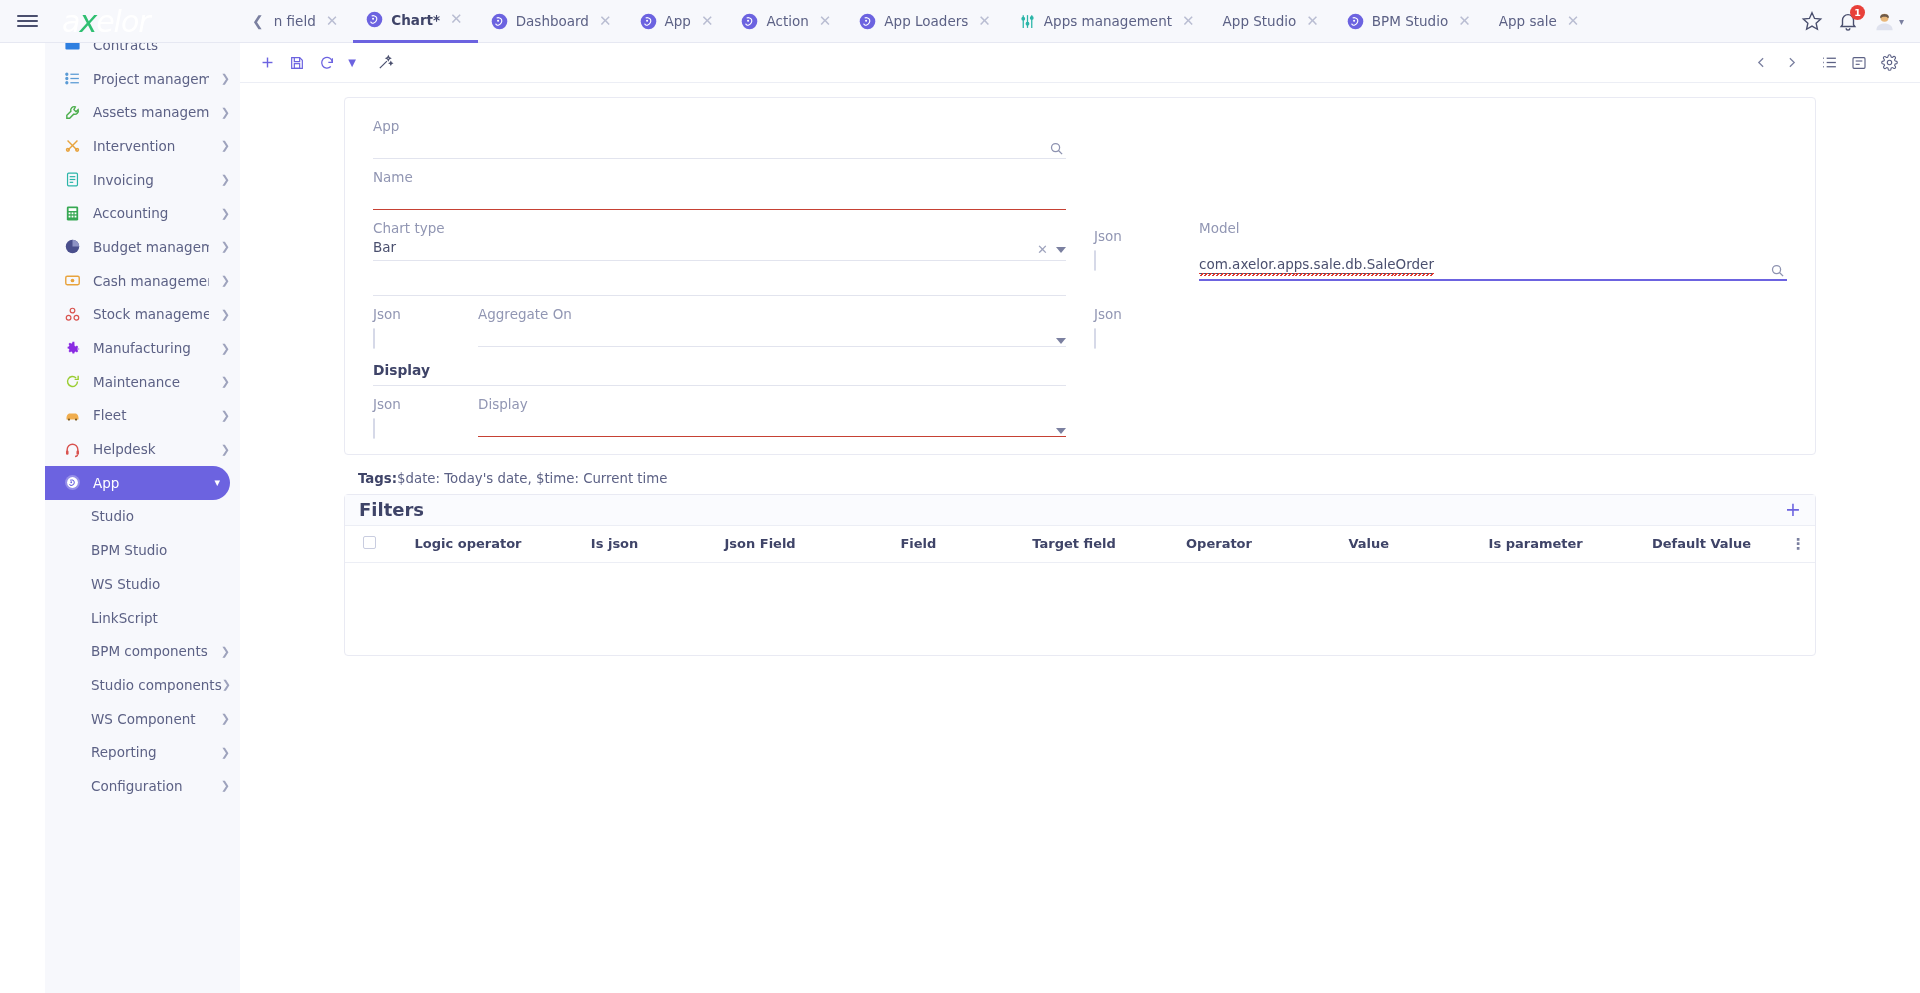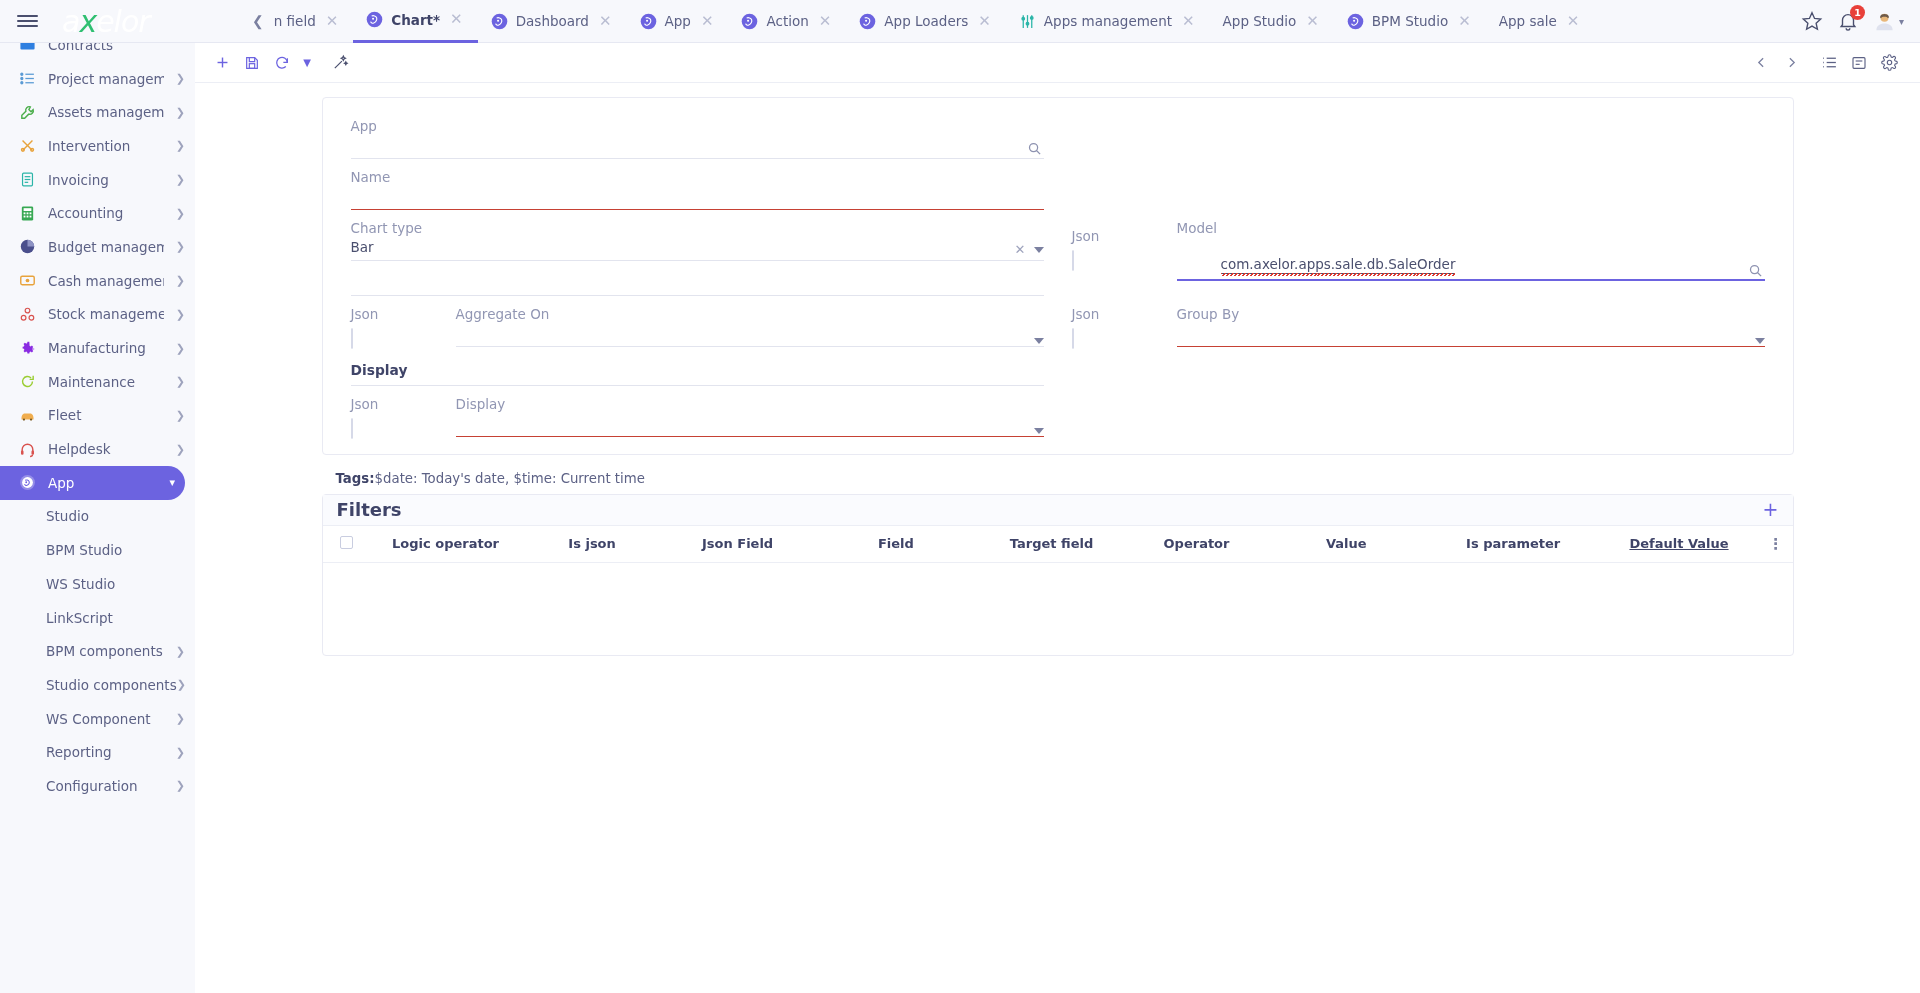--- a/index.html
+++ b/index.html
@@ -39,21 +39,21 @@
   .star { width: 22px; height: 22px; cursor: pointer; }
   .bellwrap { position: relative; width: 22px; height: 22px; cursor: pointer; }
   .badge {
     position: absolute; top: -5px; right: -6px; background: #e8403a; color: #fff;
     font-size: 9.5px; font-weight: bold; border-radius: 9px; min-width: 15px; height: 15px;
     display: flex; align-items: center; justify-content: center; padding: 0 3px;
   }
   .avatar { display: flex; align-items: center; gap: 3px; cursor: pointer; }
 
   
-  .body { flex: 1; display: flex; min-height: 0; }
+  .body { flex: 1; display: flex; min-height: 0; padding-left: 45px; }
 
   
   .sidebar {
     width: 195px; min-width: 195px; background: #f7f8fc; overflow: hidden;
     padding-top: 2px; position: relative;
   }
   .navitem {
     display: flex; align-items: center; height: 33.7px; padding: 0 10px 0 18px;
     font-size: 13.5px; color: #5c6185; cursor: pointer; gap: 12px; position: relative;
   }
@@ -106,21 +106,21 @@
     position: absolute; left: 0; bottom: 6px; font-size: 13.5px; color: #4a4f6e;
     white-space: nowrap;
   }
   .fld.withsearch .srch {
     position: absolute; right: 2px; bottom: 3px; width: 15px; height: 15px; cursor: pointer;
   }
   .selctl { position: absolute; right: 0; bottom: 4px; display: flex; align-items: center; gap: 8px; }
   .clearx { color: #9ea3bd; font-size: 13px; cursor: pointer; }
   .caret { width: 0; height: 0; border-left: 5px solid transparent; border-right: 5px solid transparent;
            border-top: 6px solid #7b80a0; cursor: pointer; }
-  .spell { text-decoration: none; position: relative; margin-left: 44px; }
+  .spell { text-decoration: none; position: relative; }
   .spell::after {
     content: ""; position: absolute; left: 0; right: 0; bottom: -3px; height: 3px;
     background-image: repeating-linear-gradient(135deg, #e03b30 0 1.4px, transparent 1.4px 2.8px);
   }
   .spell-u { border-bottom: 1px solid #4a4f6e; padding-bottom: 1px; }
 
   
   .sect { padding: 14px 14px 0 14px; }
   .sect .stitle { font-size: 13.8px; font-weight: bold; color: #3f4468; padding-bottom: 7px; }
   .sect .sline { height: 1px; background: #e2e4ee; }
@@ -634,28 +634,20 @@
                     <div class="fline"></div>
                   </div>
                 </div>
               </div>
               <div class="col" style="flex:0 0 50%; padding:0;">
                 <div class="jsonrow">
                   <div class="jsoncol">
                     <span class="jsonlabel">Json</span>
                     <span class="chkbox"></span>
                   </div>
-                  <div class="growfld">
-                    <span class="flabel">Group By</span>
-                    <span class="fval"></span>
-                    <span class="selctl">
-                        <span class="caret"></span>
-                      </span>
-                    <div class="fline red"></div>
-                  </div>
                 </div>
               </div>
             </div>
 
             <div class="row2">
               <div class="col" style="flex:0 0 50%; padding:0;">
                 <div class="sect">
                   <div class="stitle">Display</div>
                   <div class="sline"></div>
                 </div>
@@ -704,21 +696,21 @@
                   <span class="hcb"></span>
                 </th>
               <th style="width: 150px;">Logic operator</th>
                   <th style="width: 124px;">Is json</th>
                   <th style="width: 148px;">Json Field</th>
                   <th style="width: 148px;">Field</th>
                   <th style="width: 143px;">Target field</th>
                   <th style="width: 128px;">Operator</th>
                   <th style="width: 152px;">Value</th>
                   <th style="width: 160px;">Is parameter</th>
-                  <th style="width: 150px; text-decoration: underline;">Default Value</th>
+                  <th style="width: 150px;">Default Value</th>
                   <th class="dots">⋮</th>
                 </tr>
             </thead>
           </table>
           <div class="fbody"></div>
         </div>
 
       </div>
     </div>
   </div>

